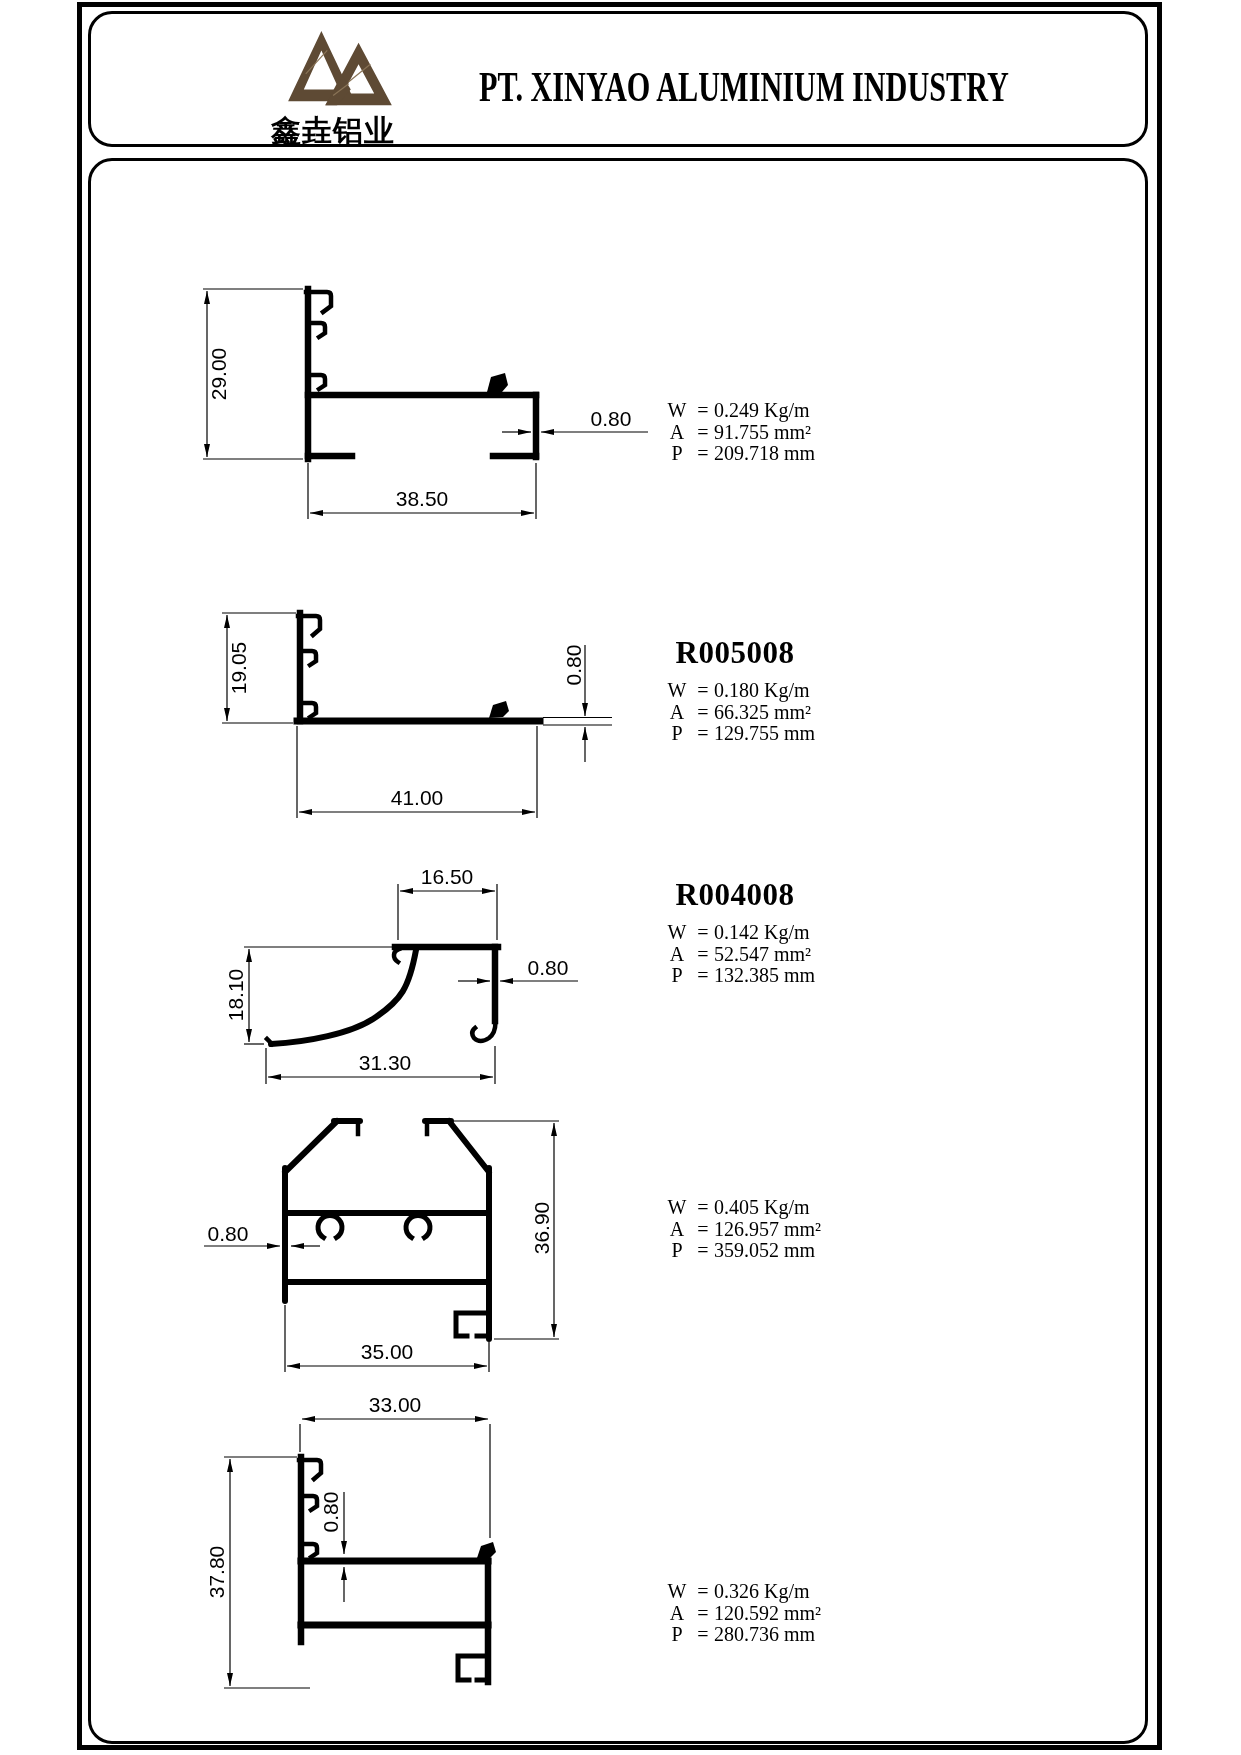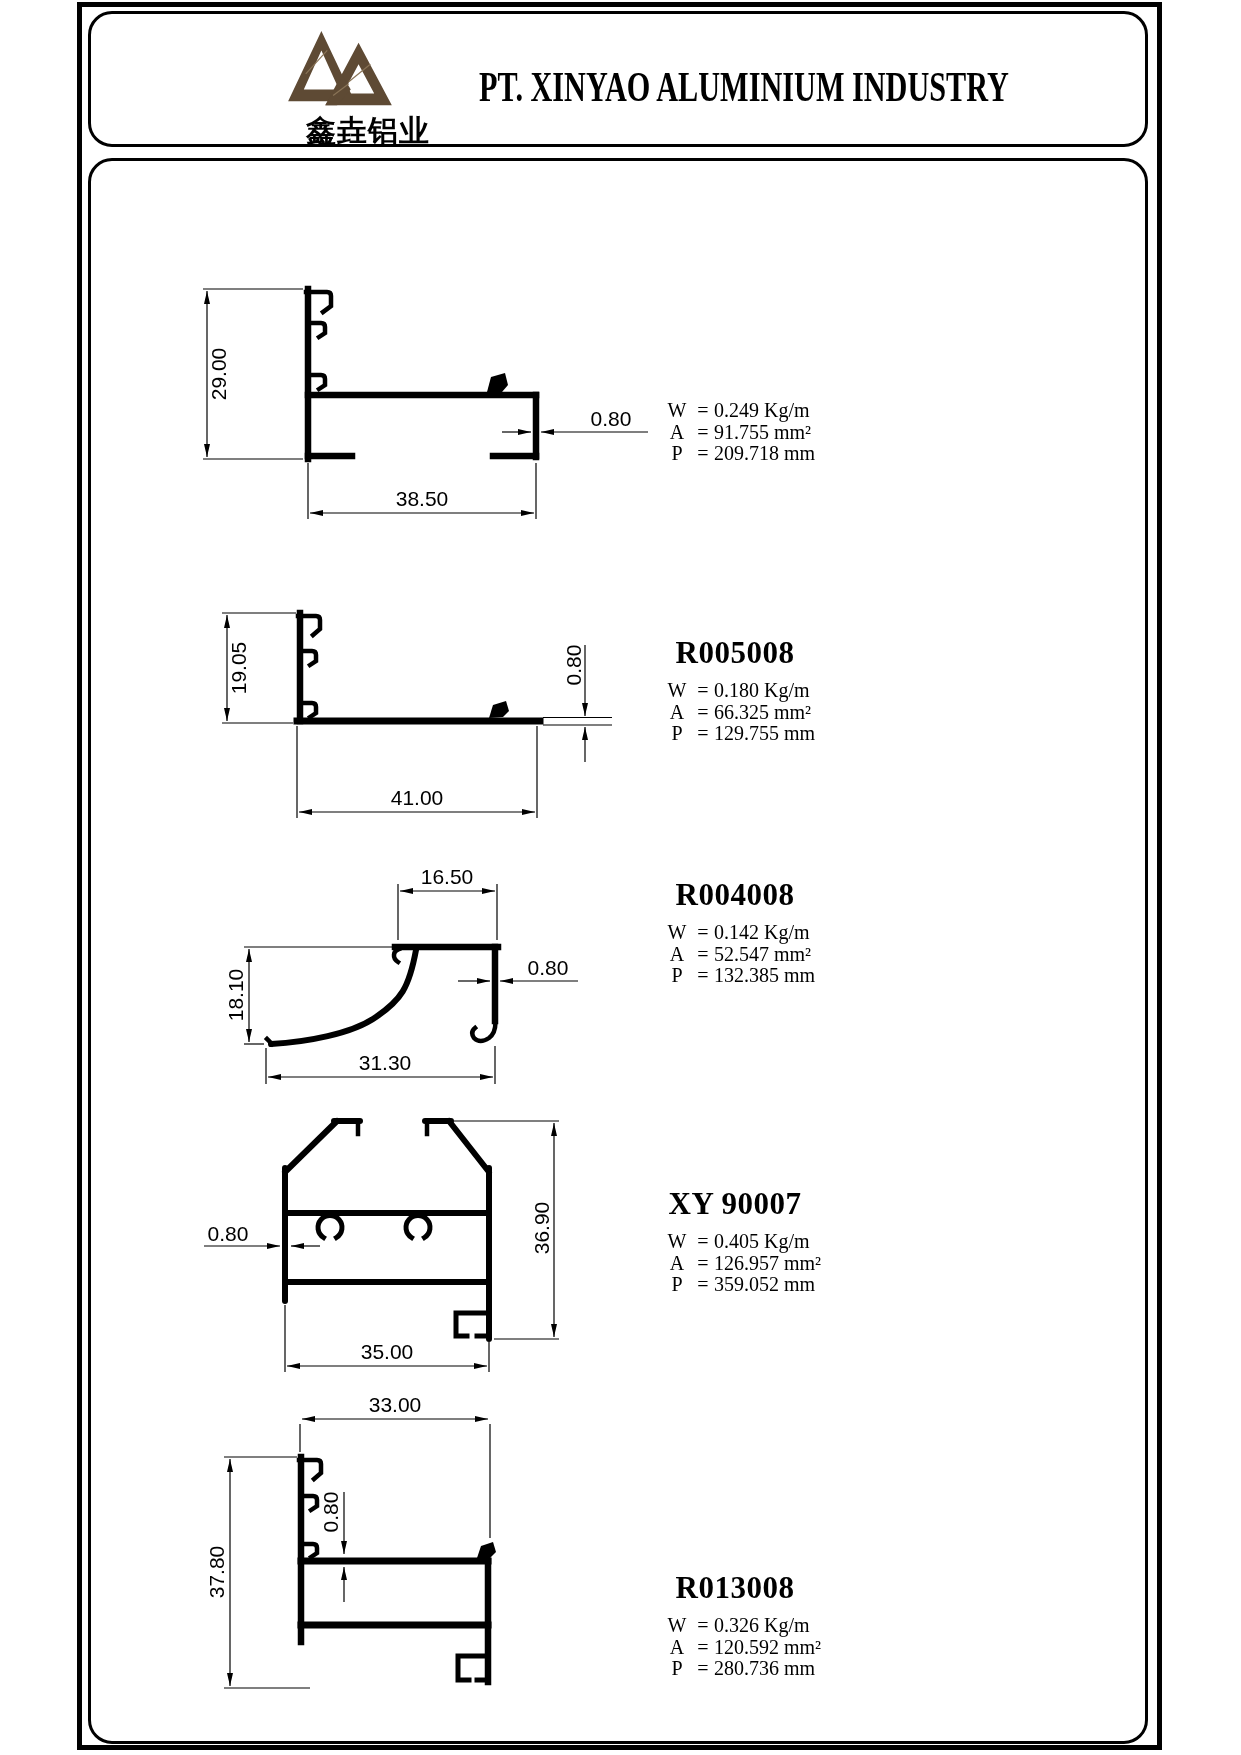--- a/index.html
+++ b/index.html
@@ -6,22 +6,22 @@
   .page{position:relative;width:1241px;height:1755px;background:#fff;overflow:hidden;
         font-family:"Liberation Serif",serif;color:#000;}
   .outer-border{position:absolute;left:77px;top:2px;width:1075px;height:1738px;
         border:5px solid #000;}
   .box{position:absolute;left:88px;width:1054px;border:3px solid #000;border-radius:24px;background:#fff;}
   .header-box{top:11px;height:130px;}
   .content-box{top:158px;height:1580px;}
   .company{position:absolute;left:388px;top:52px;font:700 42px/42px "Liberation Serif",serif;
         transform:scaleX(.72);transform-origin:0 0;white-space:nowrap;}
   .logo{position:absolute;left:188px;top:13px;}
-  .logo-cn{position:absolute;left:180px;top:100px;width:135px;text-align:right;
-        font:700 30px/34px "Liberation Serif",serif;letter-spacing:1px;margin-left:24px;}
+  .logo-cn{position:absolute;left:180px;top:100px;width:135px;text-align:left;
+        font:700 30px/34px "Liberation Serif",serif;letter-spacing:1px;}
   .drawings{position:absolute;left:0;top:0;}
   .pw{stroke:#000;stroke-width:6.5;fill:none;stroke-linecap:square;}
   .pw7{stroke:#000;stroke-width:7;fill:none;stroke-linecap:square;}
   .pw6{stroke:#000;stroke-width:6;fill:none;stroke-linecap:round;}
   .ph{stroke:#000;stroke-width:4.5;fill:none;stroke-linecap:square;}
   .ph5{stroke:#000;stroke-width:5;fill:none;stroke-linecap:square;}
   .fill{fill:#000;stroke:none;}
   .dl{stroke:#000;stroke-width:1.2;fill:none;}
   .dim{font:21px "Liberation Sans",sans-serif;fill:#000;}
   .spec{position:absolute;left:600px;width:270px;}
@@ -245,42 +245,40 @@
         </div>
       <div class="srow">
           <span class="lab">P</span>
           <span class="eq">=</span>
           <span class="val">132.385 mm</span>
         </div>
     </div>
   </div>
 
   <div class="spec" style="top:1187px">
-    <h2>XY 90007</h2>
     <div class="srows">
       <div class="srow">
           <span class="lab">W</span>
           <span class="eq">=</span>
           <span class="val">0.405 Kg/m</span>
         </div>
       <div class="srow">
           <span class="lab">A</span>
           <span class="eq">=</span>
           <span class="val">126.957 mm²</span>
         </div>
       <div class="srow">
           <span class="lab">P</span>
           <span class="eq">=</span>
           <span class="val">359.052 mm</span>
         </div>
     </div>
   </div>
 
   <div class="spec" style="top:1571px">
-    <h2>R013008</h2>
     <div class="srows">
       <div class="srow">
           <span class="lab">W</span>
           <span class="eq">=</span>
           <span class="val">0.326 Kg/m</span>
         </div>
       <div class="srow">
           <span class="lab">A</span>
           <span class="eq">=</span>
           <span class="val">120.592 mm²</span>

